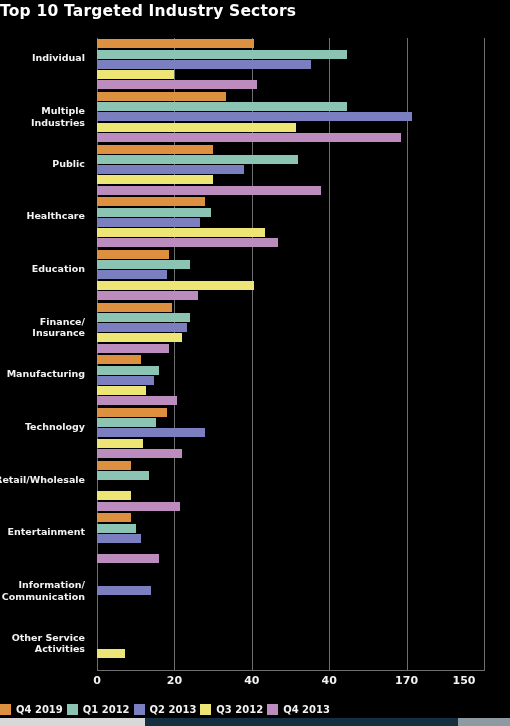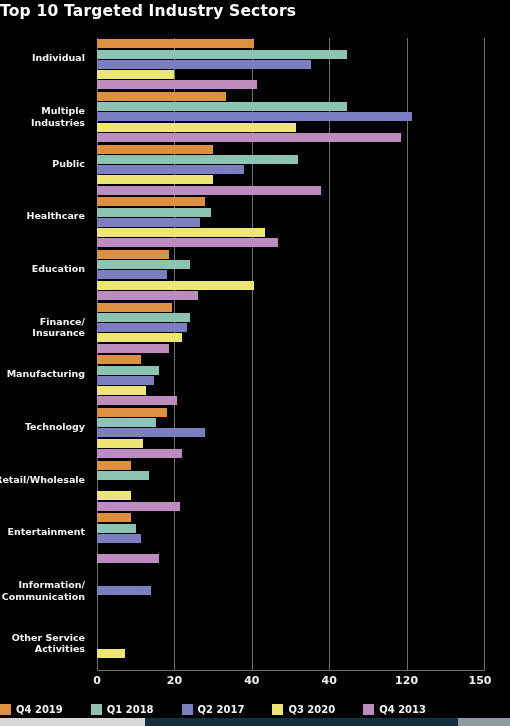--- a/index.html
+++ b/index.html
@@ -105,21 +105,21 @@
     font-weight: 700;
     color: #f2f2f2;
   }
   #legend {
     position: absolute;
     left: 0;
     top: 700px;
     width: 426px;
     height: 18px;
     display: flex;
-    justify-content: space-between;
+    justify-content: flex-start;
     align-items: center;
     gap: 4px;
   }
   .legend-item {
     display: flex;
     align-items: center;
     gap: 5px;
   }
   .legend-swatch {
     width: 11px;
@@ -266,40 +266,40 @@
       </div>
   </div>
 
   <div id="axis-bottom"></div>
 
   <div id="x-ticks">
       <div class="x-tick" style="left: 97px;">0</div>
       <div class="x-tick" style="left: 174.4px;">20</div>
       <div class="x-tick" style="left: 251.8px;">40</div>
       <div class="x-tick" style="left: 329.2px;">40</div>
-      <div class="x-tick" style="left: 406.6px;">120</div>
-      <div class="x-tick" style="left: 480px;">150</div>
+      <div class="x-tick" style="left: 406.6px;">170</div>
+      <div class="x-tick" style="left: 464px;">150</div>
     </div>
 
   <div id="legend">
       <div class="legend-item">
         <span class="legend-swatch" style="background: rgb(221, 145, 64);"></span>
         <span class="legend-label">Q4 2019</span>
       </div>
       <div class="legend-item">
         <span class="legend-swatch" style="background: rgb(140, 196, 180);"></span>
-        <span class="legend-label">Q1 2018</span>
+        <span class="legend-label">Q1 2012</span>
       </div>
       <div class="legend-item">
         <span class="legend-swatch" style="background: rgb(123, 127, 192);"></span>
-        <span class="legend-label">Q2 2017</span>
+        <span class="legend-label">Q2 2013</span>
       </div>
       <div class="legend-item">
         <span class="legend-swatch" style="background: rgb(237, 229, 116);"></span>
-        <span class="legend-label">Q3 2020</span>
+        <span class="legend-label">Q3 2012</span>
       </div>
       <div class="legend-item">
         <span class="legend-swatch" style="background: rgb(188, 140, 190);"></span>
         <span class="legend-label">Q4 2013</span>
       </div>
     </div>
 
   <div id="bottom-strip">
     <div class="seg-left"></div>
     <div class="seg-right"></div>

